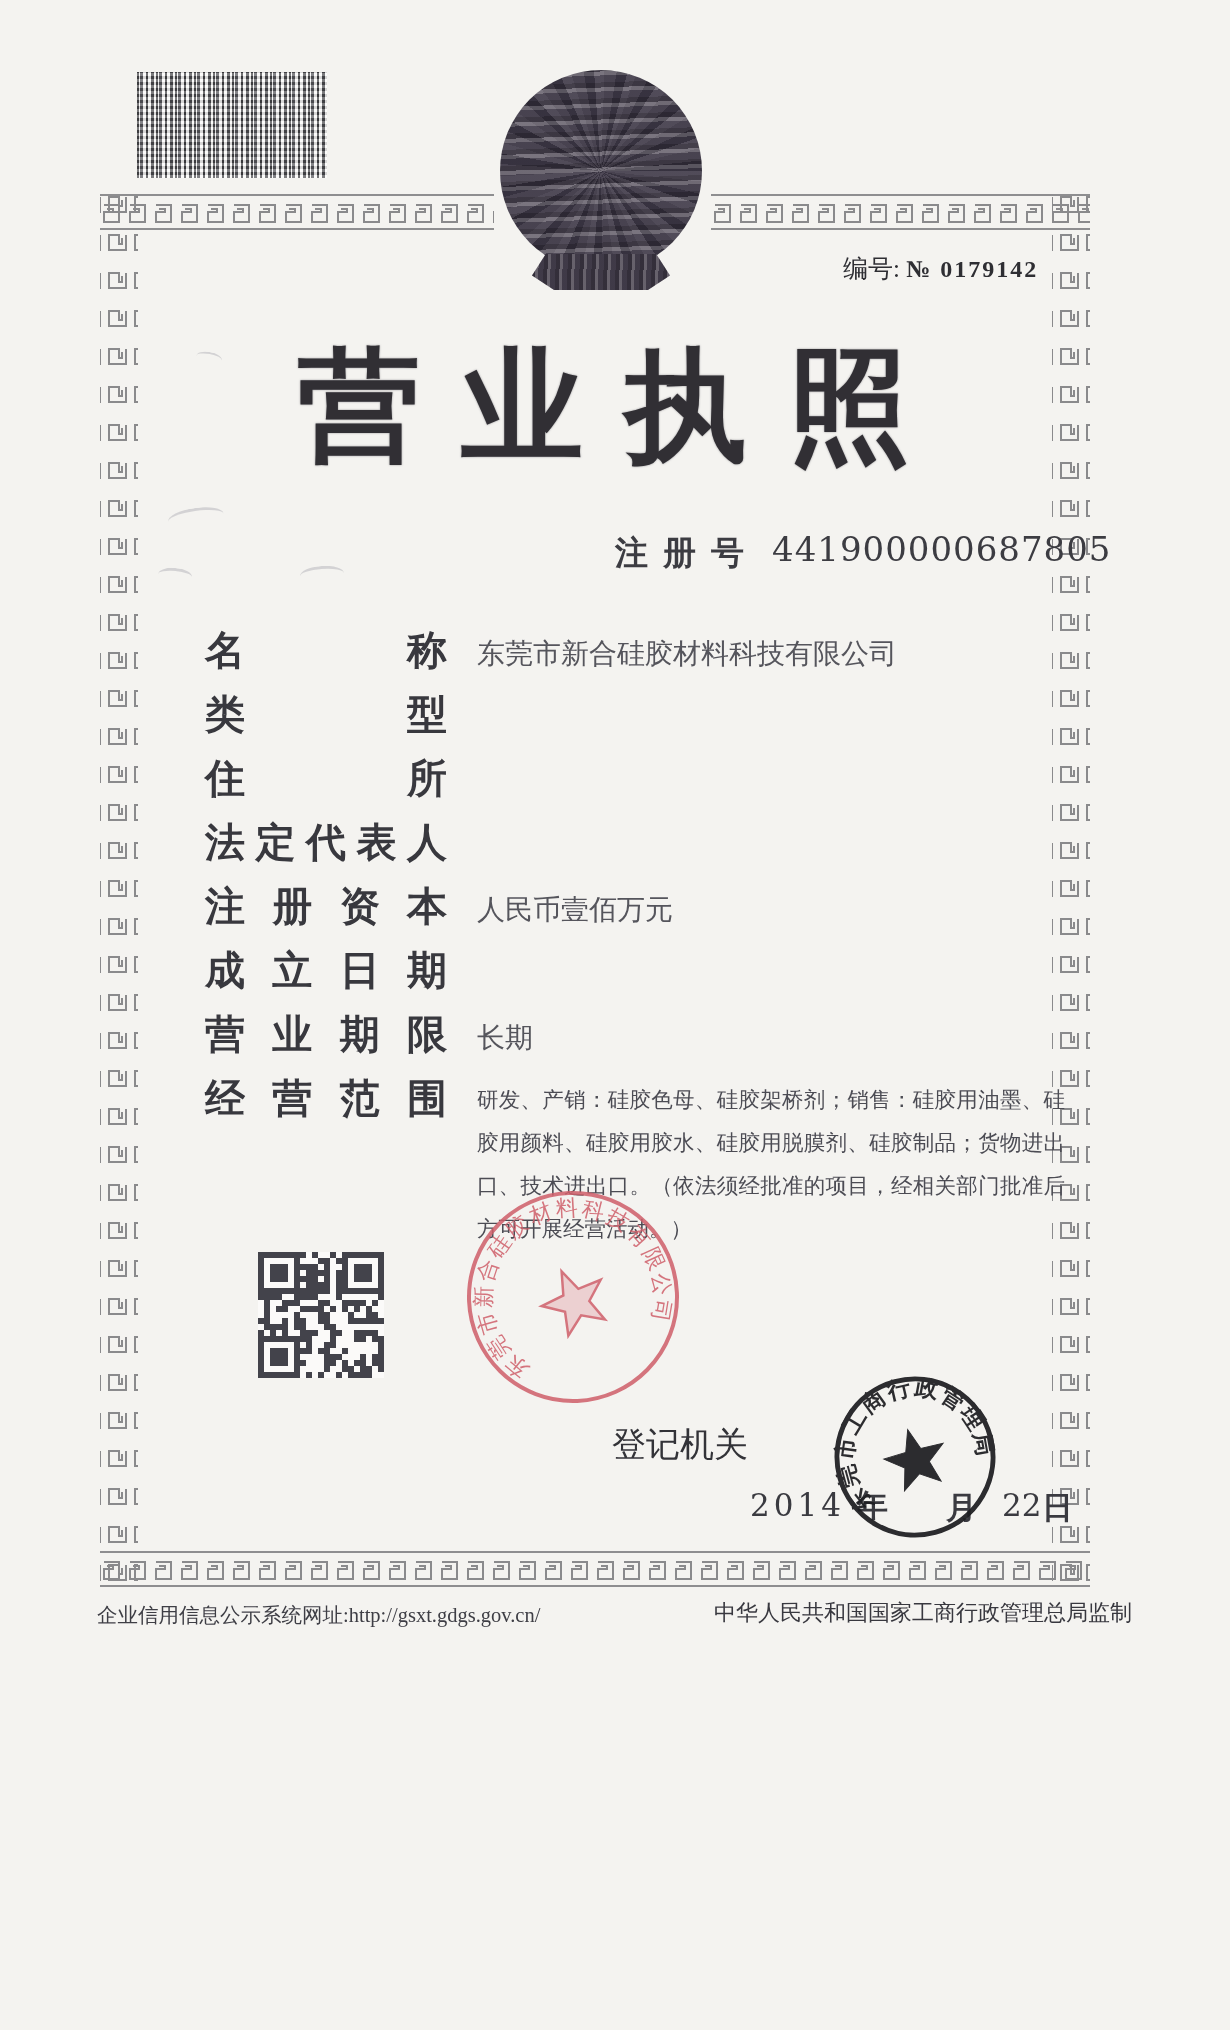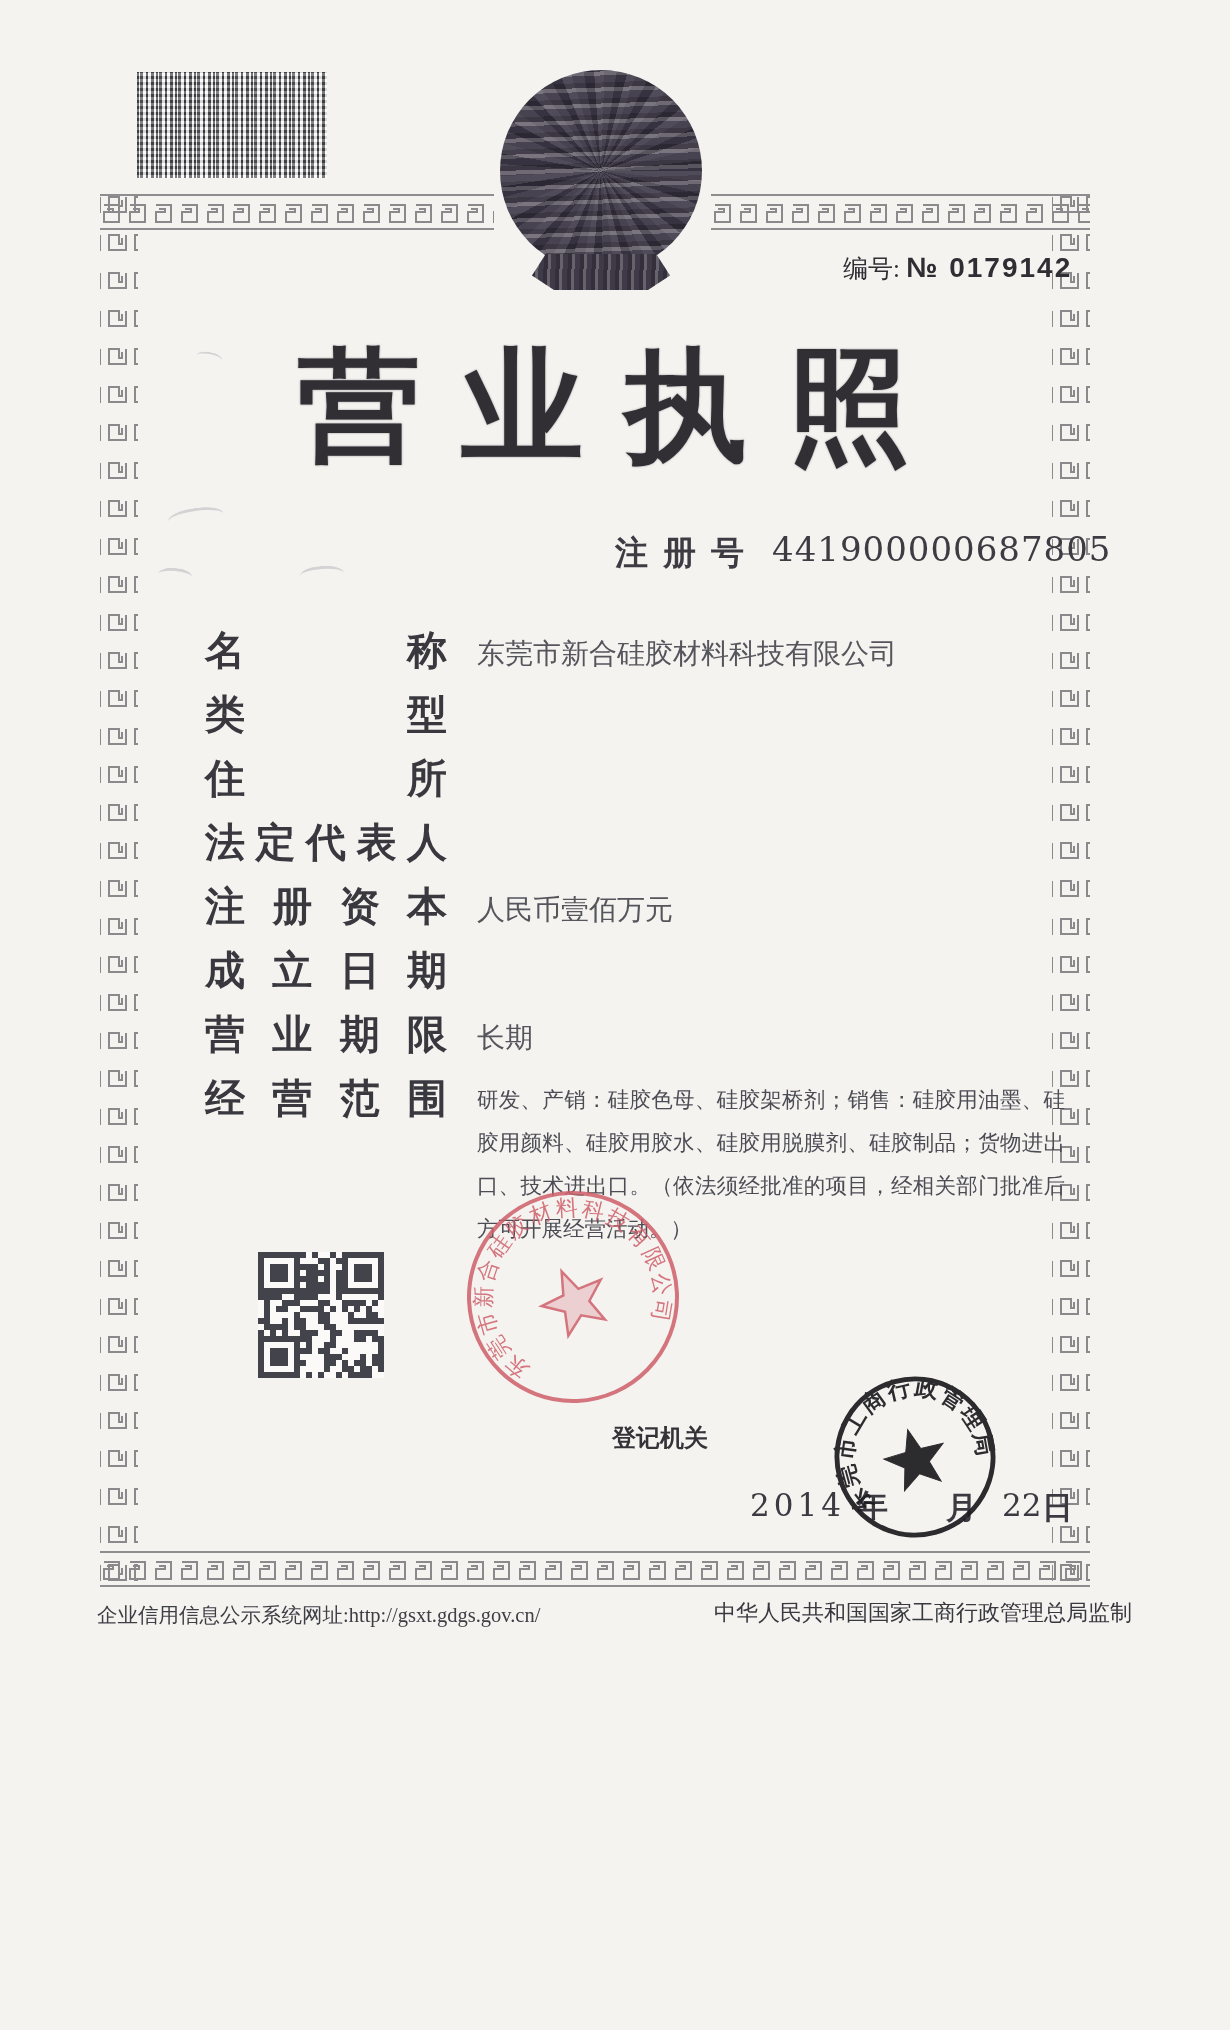--- a/index.html
+++ b/index.html
@@ -33,21 +33,21 @@
       repeating-linear-gradient(92deg, rgba(15,12,22,.4) 0 4px, rgba(255,255,255,.15) 4px 7px, rgba(40,36,52,.35) 7px 12px),
       #4c4652;
     clip-path:polygon(10% 0,90% 0,100% 60%,84% 100%,16% 100%,0 60%);
   }
 
   
   svg.strip{position:absolute;display:block;}
 
   
   .serial{left:843px;top:252px;font-size:25px;color:#2e2e33;white-space:nowrap;}
-  .serial b{font-size:28px;letter-spacing:2px;font-family:Liberation Sans, sans-serif;}
+  .serial b{font-size:24px;letter-spacing:2px;font-family:Liberation Serif, serif;}
 
   
   .title{
     left:298px;top:326px;width:660px;
     font-family:"DejaVu Sans","Liberation Sans",sans-serif;
     font-size:122px;font-weight:800;letter-spacing:60px;white-space:nowrap;
     color:#312f34;text-shadow:0 0 2px rgba(90,88,96,.7);
   }
 
   
@@ -64,21 +64,21 @@
   .fvalue{
     position:absolute;left:477px;width:590px;
     font-size:28px;color:#55555c;line-height:1.25;white-space:nowrap;
   }
   .fvalue.scope{
     font-size:21.5px;line-height:43px;white-space:normal;width:588px;color:#4c4c54;
     text-align:justify;
   }
 
   
-  .registrar{left:612px;top:1422px;font-size:24px;font-weight:700;letter-spacing:16px;color:#333338;white-space:nowrap;}
+  .registrar{left:612px;top:1422px;font-size:34px;font-weight:400;letter-spacing:16px;color:#333338;white-space:nowrap;}
   .dateline span{position:absolute;font-size:31px;color:#3a3a40;white-space:nowrap;}
   .d-year{left:750px;top:1487px;letter-spacing:4px;font-family:"DejaVu Serif","Liberation Serif",serif;}
   .d-yearc{left:857px;top:1485px;font-weight:700;}
   .d-monthc{left:946px;top:1487px;font-weight:600;}
   .d-day{left:1002px;top:1487px;font-family:"DejaVu Serif","Liberation Serif",serif;color:#4a4a50;}
   .d-dayc{left:1042px;top:1487px;font-weight:600;}
 
   
   .seal{pointer-events:none;}
   .seal-red{left:452px;top:1176px;width:242px;height:242px;transform:rotate(-24deg);opacity:.85;}

